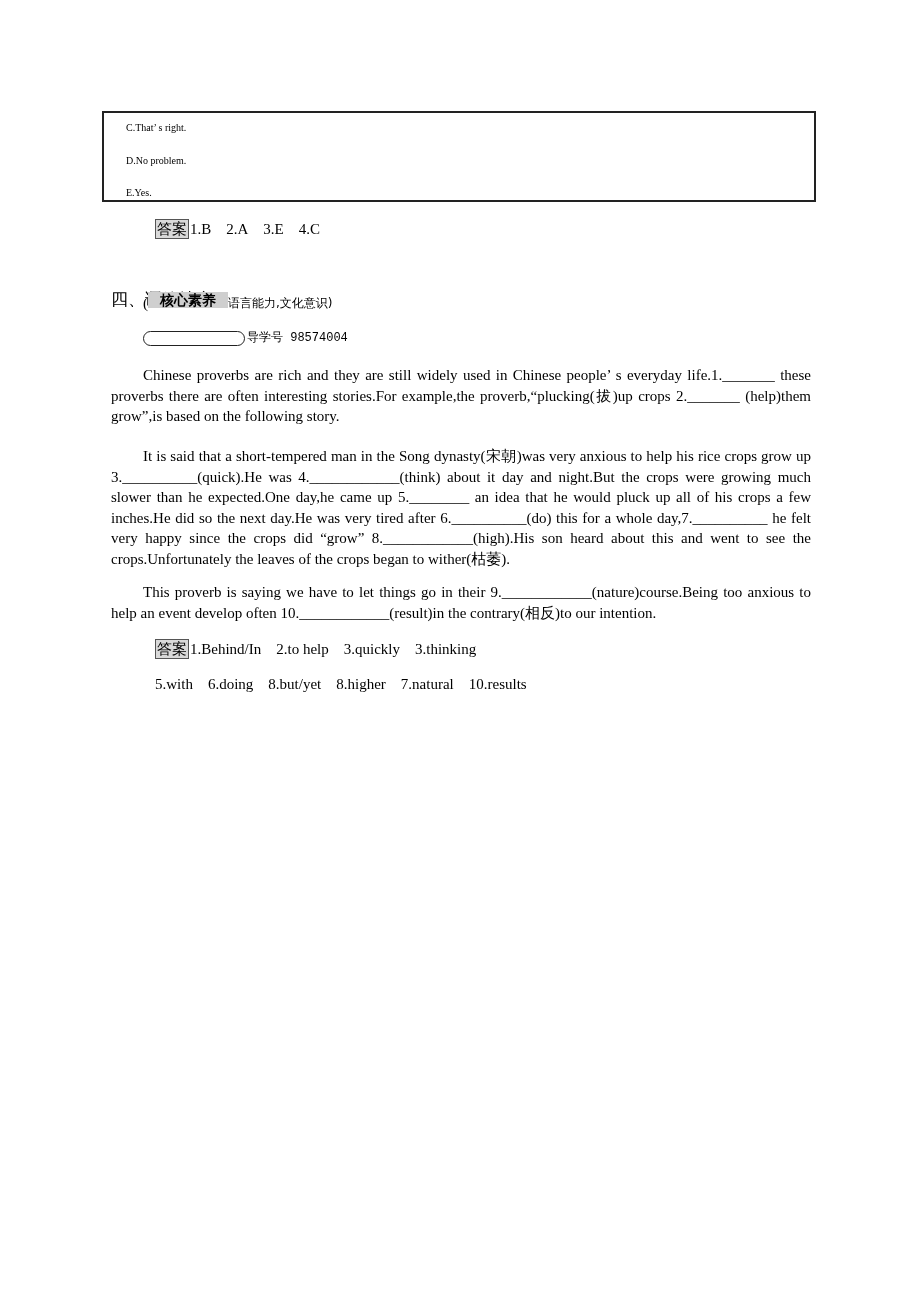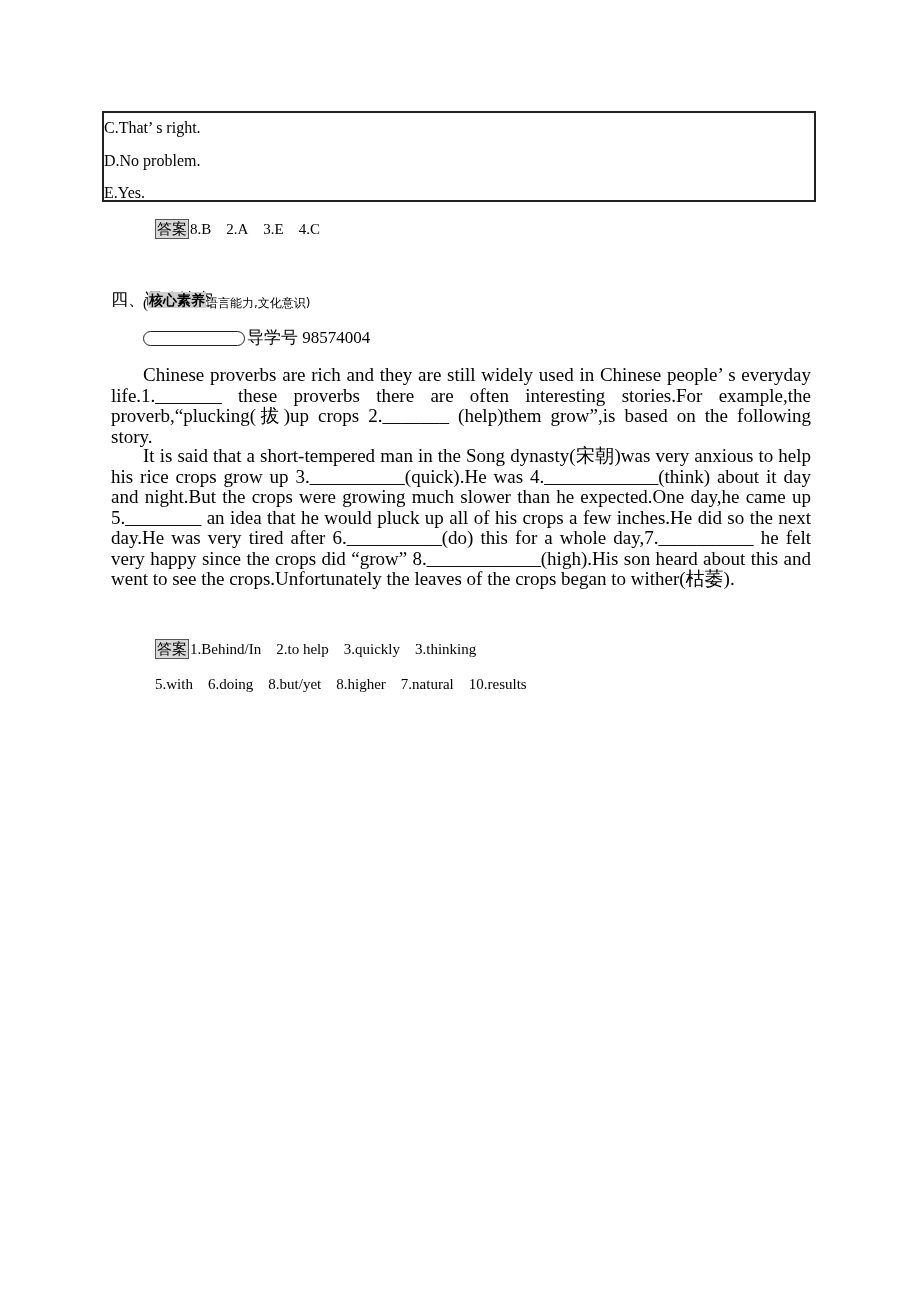--- a/index.html
+++ b/index.html
@@ -27,22 +27,22 @@
       position: absolute;
       left: 102px;
       top: 111px;
       width: 714px;
       height: 91px;
       border: 2px solid #222;
       box-sizing: border-box;
     }
     .option-line {
       position: absolute;
-      left: 0;
-      font-size: 16px;
+      left: 22px;
+      font-size: 10px;
       line-height: 18px;
       white-space: nowrap;
     }
     
     .answer-row {
       position: absolute;
       left: 111px;
       font-size: 15px;
       line-height: 20px;
       white-space: nowrap;
@@ -83,21 +83,21 @@
       display: flex;
       align-items: center;
     }
     .core-badge {
       display: inline-block;
       background: #cfcfcf;
       font-family: "DejaVu Sans", sans-serif;
       font-weight: bold;
       font-size: 14px;
       line-height: 16px;
-      padding: 0 1px;
+      padding: 0 12px;
       position: relative;
       top: -3px;
     }
     .core-text {
       font-family: "DejaVu Sans", sans-serif;
       font-size: 12px;
     }
     .guide-line {
       position: absolute;
       left: 143px;
@@ -111,68 +111,69 @@
     .guide-pill {
       display: inline-block;
       width: 102px;
       height: 15px;
       border: 1.5px solid #222;
       border-radius: 8px;
       box-sizing: border-box;
       margin-right: 2px;
     }
     .guide-label {
-      font-family: Liberation Serif, serif;
-      font-size: 17px;
+      font-family: Liberation Mono, monospace;
+      font-size: 12px;
     }
     .para {
       position: absolute;
       left: 111px;
       width: 700px;
-      font-size: 19px;
+      font-size: 15px;
       line-height: 20.5px;
       text-align: justify;
       text-indent: 32px;
       margin: 0;
     }
   </style>
 </head>
 <body>
 
 <div class="page">
 
   <div class="options-box">
     <div class="option-line" style="top:6px;">C.That’ s right.</div>
     <div class="option-line" style="top:39px;">D.No problem.</div>
     <div class="option-line" style="top:71px;text-align:right;">E.Yes.</div>
   </div>
 
   <div class="answer-row" style="top:219px;">
     <span class="answer-badge">答案</span>
-    <span class="answer-item">8.B</span>
+    <span class="answer-item">1.B</span>
     <span class="answer-item">2.A</span>
     <span class="answer-item">3.E</span>
     <span class="answer-item">4.C</span>
   </div>
 
   <div class="section-title">四、语篇填空</div>
 
   <div class="core-line">
     <span>(</span>
     <span class="core-badge">核心素养</span>
     <span class="core-text">语言能力,文化意识)</span>
   </div>
 
   <div class="guide-line">
     <span class="guide-pill"></span>
     <span class="guide-label">导学号 98574004</span>
   </div>
 
   <p class="para" style="top:365px;">Chinese proverbs are rich and they are still widely used in Chinese people’ s everyday life.1._______ these proverbs there are often interesting stories.For example,the proverb,“plucking(拔)up crops 2._______ (help)them grow”,is based on the following story.</p>
   <p class="para" style="top:446px;">It is said that a short-tempered man in the Song dynasty(宋朝)was very anxious to help his rice crops grow up 3.__________(quick).He was 4.____________(think) about it day and night.But the crops were growing much slower than he expected.One day,he came up 5.________ an idea that he would pluck up all of his crops a few inches.He did so the next day.He was very tired after 6.__________(do) this for a whole day,7.__________ he felt very happy since the crops did “grow” 8.____________(high).His son heard about this and went to see the crops.Unfortunately the leaves of the crops began to wither(枯萎).</p>
+  <p class="para" style="top:582px;">This proverb is saying we have to let things go in their 9.____________(nature)course.Being too anxious to help an event develop often 10.____________(result)in the contrary(相反)to our intention.</p>
 
   <div class="answer-row" style="top:639px;">
     <span class="answer-badge">答案</span>
     <span class="answer-item">1.Behind/In</span>
     <span class="answer-item">2.to help</span>
     <span class="answer-item">3.quickly</span>
     <span class="answer-item">3.thinking</span>
   </div>
   <div class="answer-row" style="top:674px;justify-content:space-between;">
     <span class="answer-item">5.with</span>

